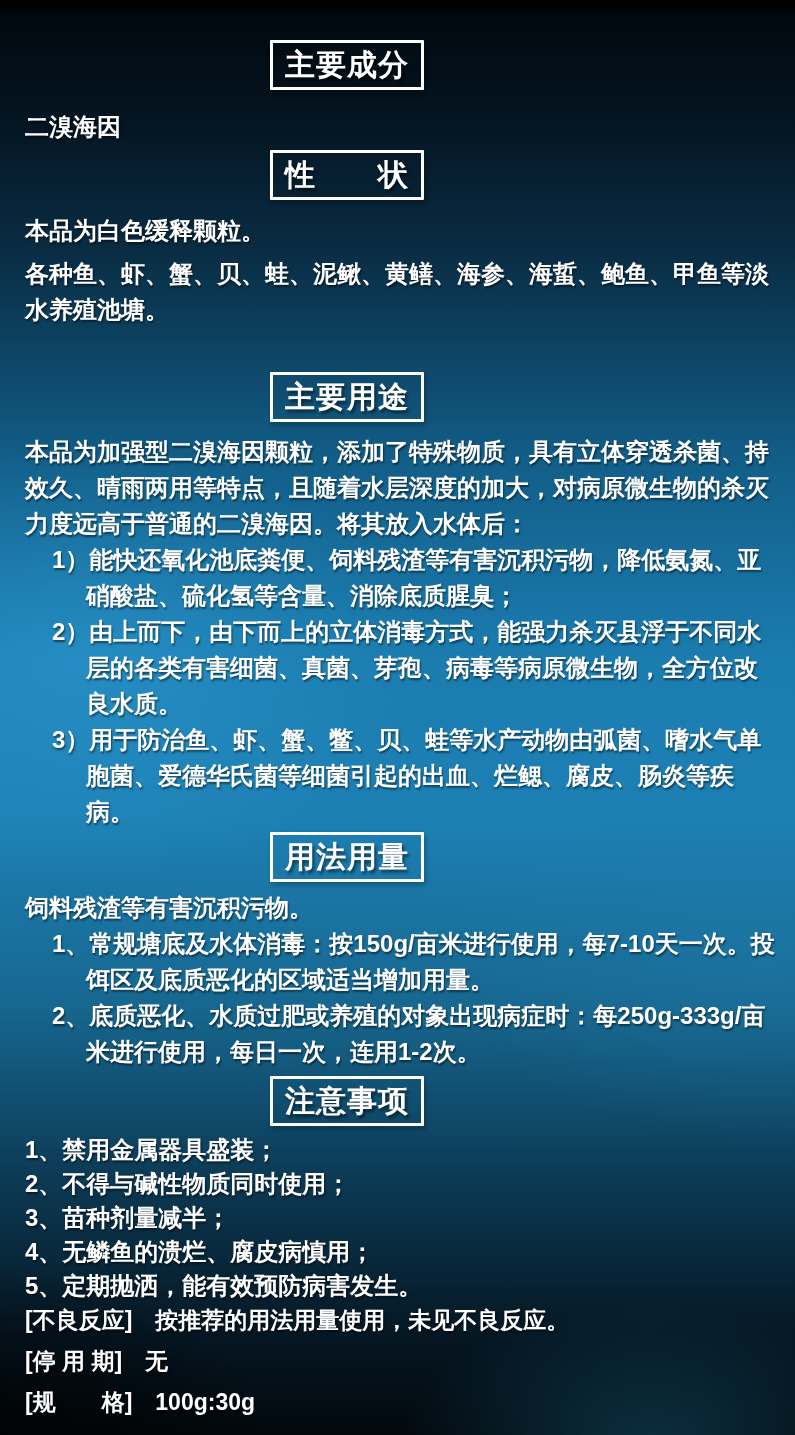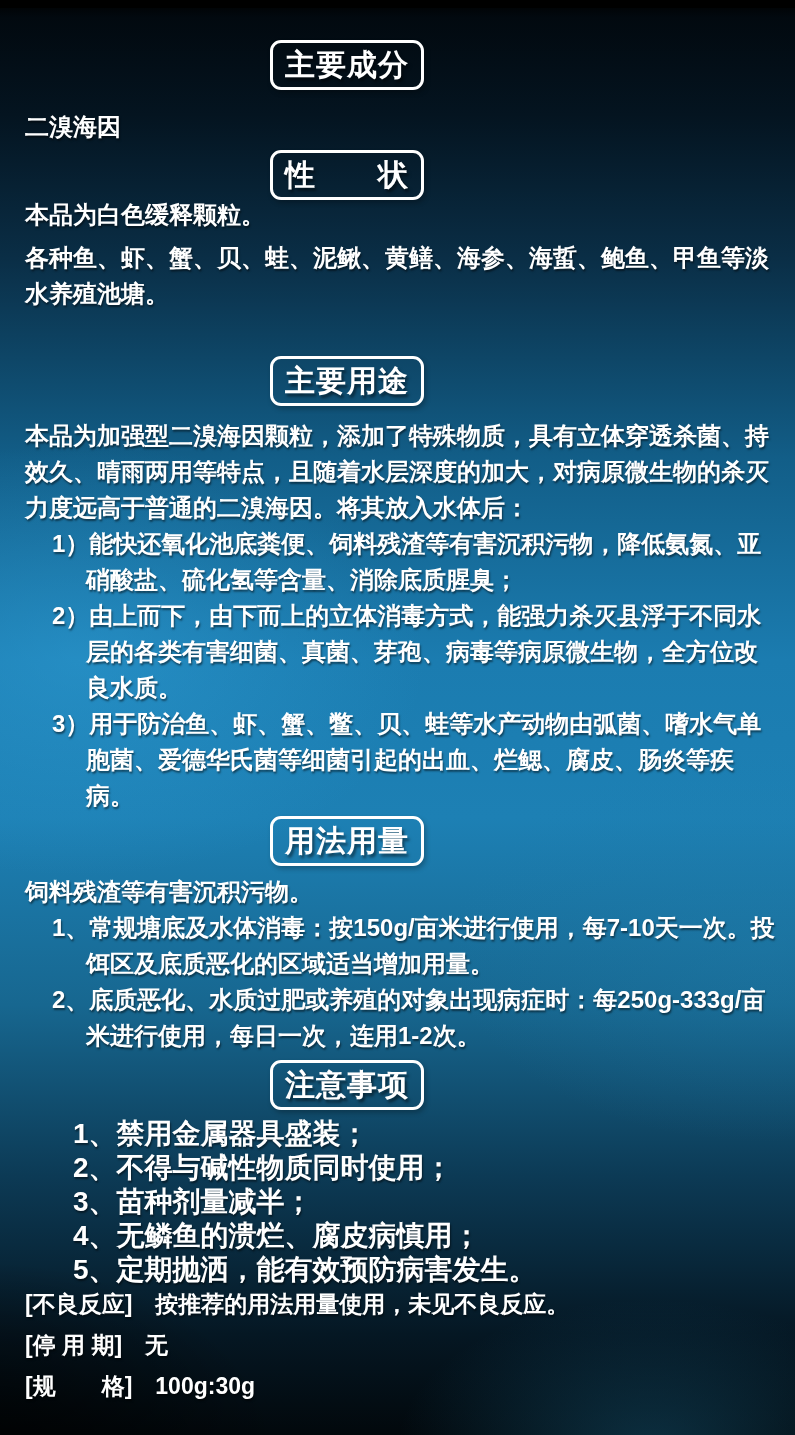--- a/index.html
+++ b/index.html
@@ -10,34 +10,34 @@
       radial-gradient(ellipse 480px 300px at 10% 46%, rgba(47,158,214,0.50), rgba(47,158,214,0) 72%),
       radial-gradient(ellipse 420px 260px at 96% 66%, rgba(32,124,170,0.38), rgba(32,124,170,0) 75%),
       radial-gradient(ellipse 340px 200px at 82% 101%, rgba(24,96,130,0.45), rgba(24,96,130,0) 75%),
       radial-gradient(ellipse 420px 300px at -2% 103%, rgba(0,0,0,0.88), rgba(0,0,0,0) 72%),
       linear-gradient(180deg,#000000 0,#02090f 1.2%,#041420 8%,#0a2e46 18%,#125e88 32%,#1b7cb0 46%,#1d80b4 57%,#176790 70%,#0c3a55 82%,#051723 93%,#02080c 100%);
   }
   .topbar{position:absolute;top:0;left:0;width:100%;height:8px;background:#000;}
   .hdr-row{width:694px;display:flex;justify-content:center;}
   .hdr{
     box-sizing:border-box;min-width:148px;height:50px;padding:0 12px;
-    border:3px solid #fff;border-radius:11px;
+    border:3px solid #fff;border-radius:1px;
     display:flex;align-items:center;justify-content:center;
     font-size:30px;letter-spacing:1px;
     text-shadow:2px 3px 3px rgba(0,0,0,.5);
     box-shadow:2px 3px 5px rgba(0,0,0,.25);
     background:transparent;
   }
   .txt{padding:0 16px 0 25px;font-size:24px;line-height:36px;text-shadow:1px 2px 2px rgba(0,0,0,.5);}
   .single{line-height:30px;}
   .hang{padding-left:86px;text-indent:-34px;}
-  .note{padding:0 25px;font-size:28px;line-height:24px;margin-bottom:10px;text-shadow:1px 2px 2px rgba(0,0,0,.5);margin-left:48px;}
+  .note{padding:0 25px;font-size:24px;line-height:24px;margin-bottom:10px;text-shadow:1px 2px 2px rgba(0,0,0,.5);}
   .spec{padding:0 25px;font-size:23px;line-height:24px;margin-bottom:17px;white-space:pre-wrap;text-shadow:1px 2px 2px rgba(0,0,0,.5);}
   .mt2{margin-top:2px}.mt6{margin-top:6px}.mt8{margin-top:8px}.mt10{margin-top:10px}
-  .mt12{margin-top:12px}.mt16{}.mt22{margin-top:22px}
+  .mt12{margin-top:12px}.mt16{margin-top:16px}.mt22{margin-top:22px}
   .mt26{margin-top:44px}.mt40{margin-top:40px}
 </style>
 </head>
 <body>
 
 <div class="canvas">
   <div class="topbar"></div>
 
   <div class="hdr-row mt40">
     <div class="hdr">

